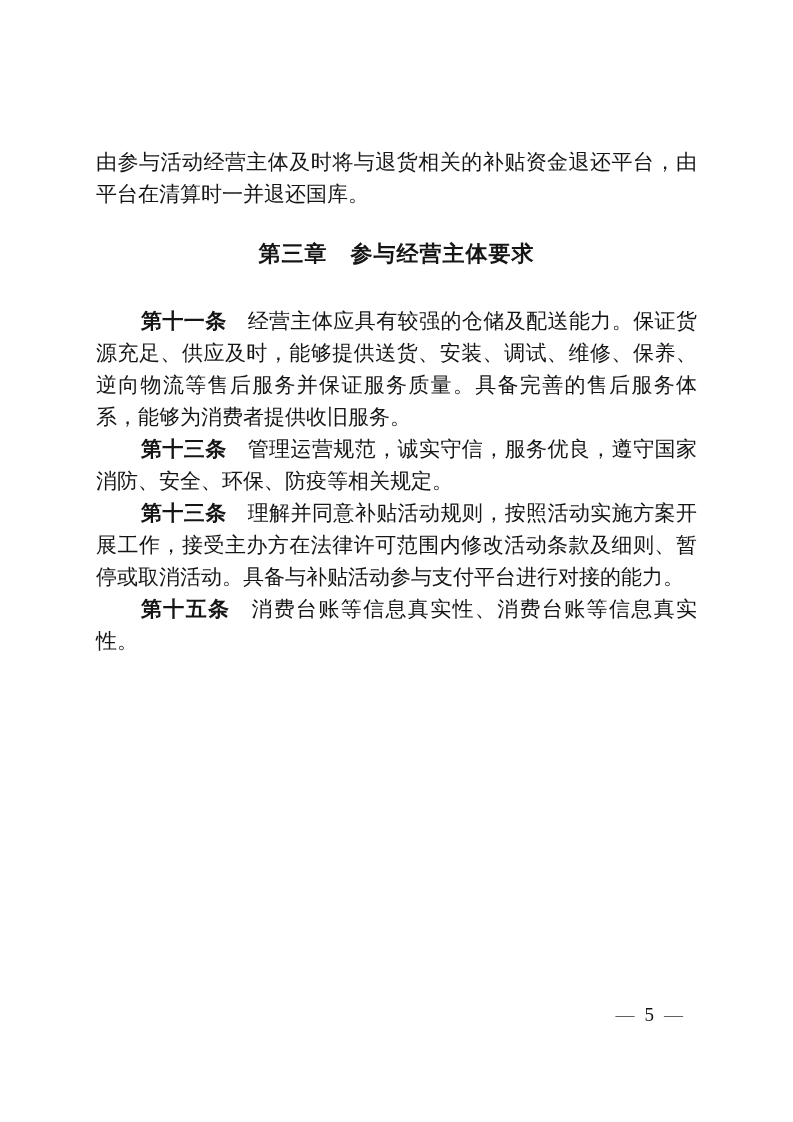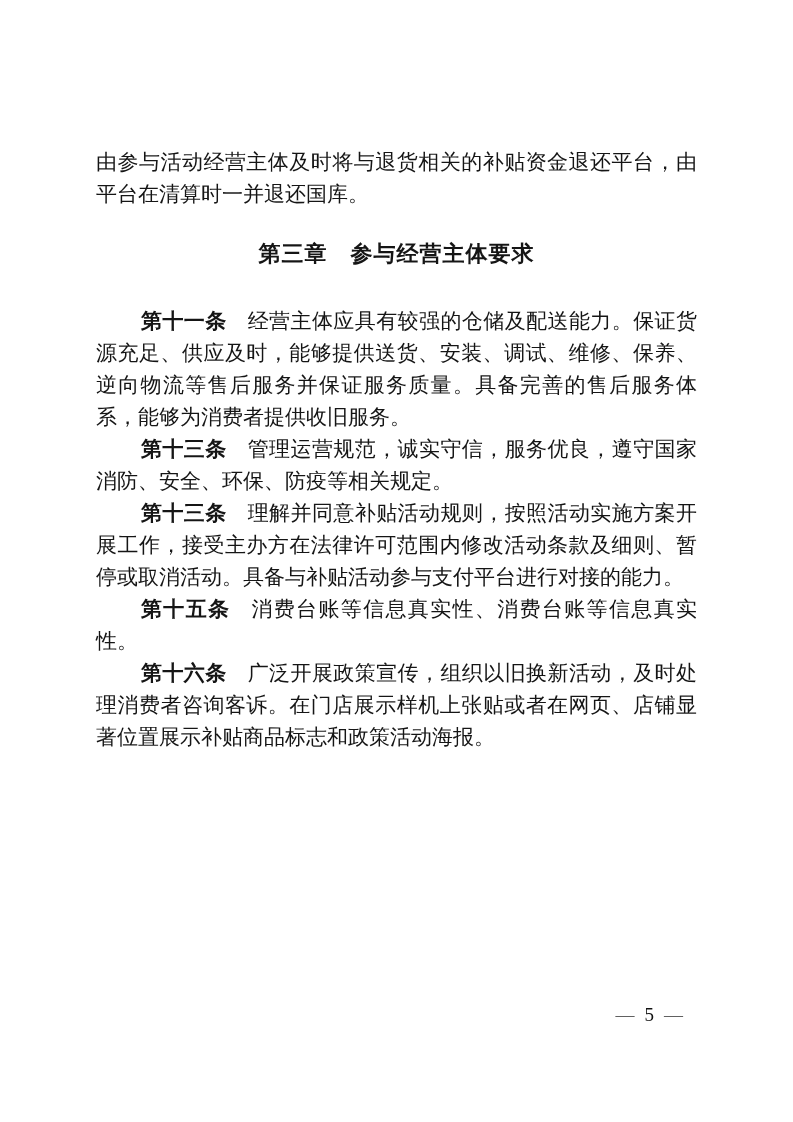--- a/index.html
+++ b/index.html
@@ -72,20 +72,19 @@
 
 <main>
 
   <section class="doc-body" id="doc-body">
       <p class="continuation"><span>由参与活动经营主体及时将与退货相关的补贴资金退还平台，由平台在清算时一并退还国库。</span></p>
       <p class="heading"><span>第三章　参与经营主体要求</span></p>
       <p class="article"><b class="article-label">第十一条</b><span>经营主体应具有较强的仓储及配送能力。保证货源充足、供应及时，能够提供送货、安装、调试、维修、保养、逆向物流等售后服务并保证服务质量。具备完善的售后服务体系，能够为消费者提供收旧服务。</span></p>
       <p class="article"><b class="article-label">第十三条</b><span>管理运营规范，诚实守信，服务优良，遵守国家消防、安全、环保、防疫等相关规定。</span></p>
       <p class="article"><b class="article-label">第十三条</b><span>理解并同意补贴活动规则，按照活动实施方案开展工作，接受主办方在法律许可范围内修改活动条款及细则、暂停或取消活动。具备与补贴活动参与支付平台进行对接的能力。</span></p>
       <p class="article"><b class="article-label">第十五条</b><span>消费台账等信息真实性、消费台账等信息真实性。</span></p>
-      <p class="article"><b class="article-label">第十六条</b><span>广泛开展政策宣传，组织以旧换新活动，及时处理消费者咨询客诉。在门店展示样机上张贴或者在网页、店铺显著位置展示补贴商品标志和政策活动海报。</span></p>
     </section>
 
   <div class="page-footer">
     <span class="dash">—</span><span class="num">5</span><span class="dash">—</span>
   </div>
 
 </main>
 
 </body></html>

